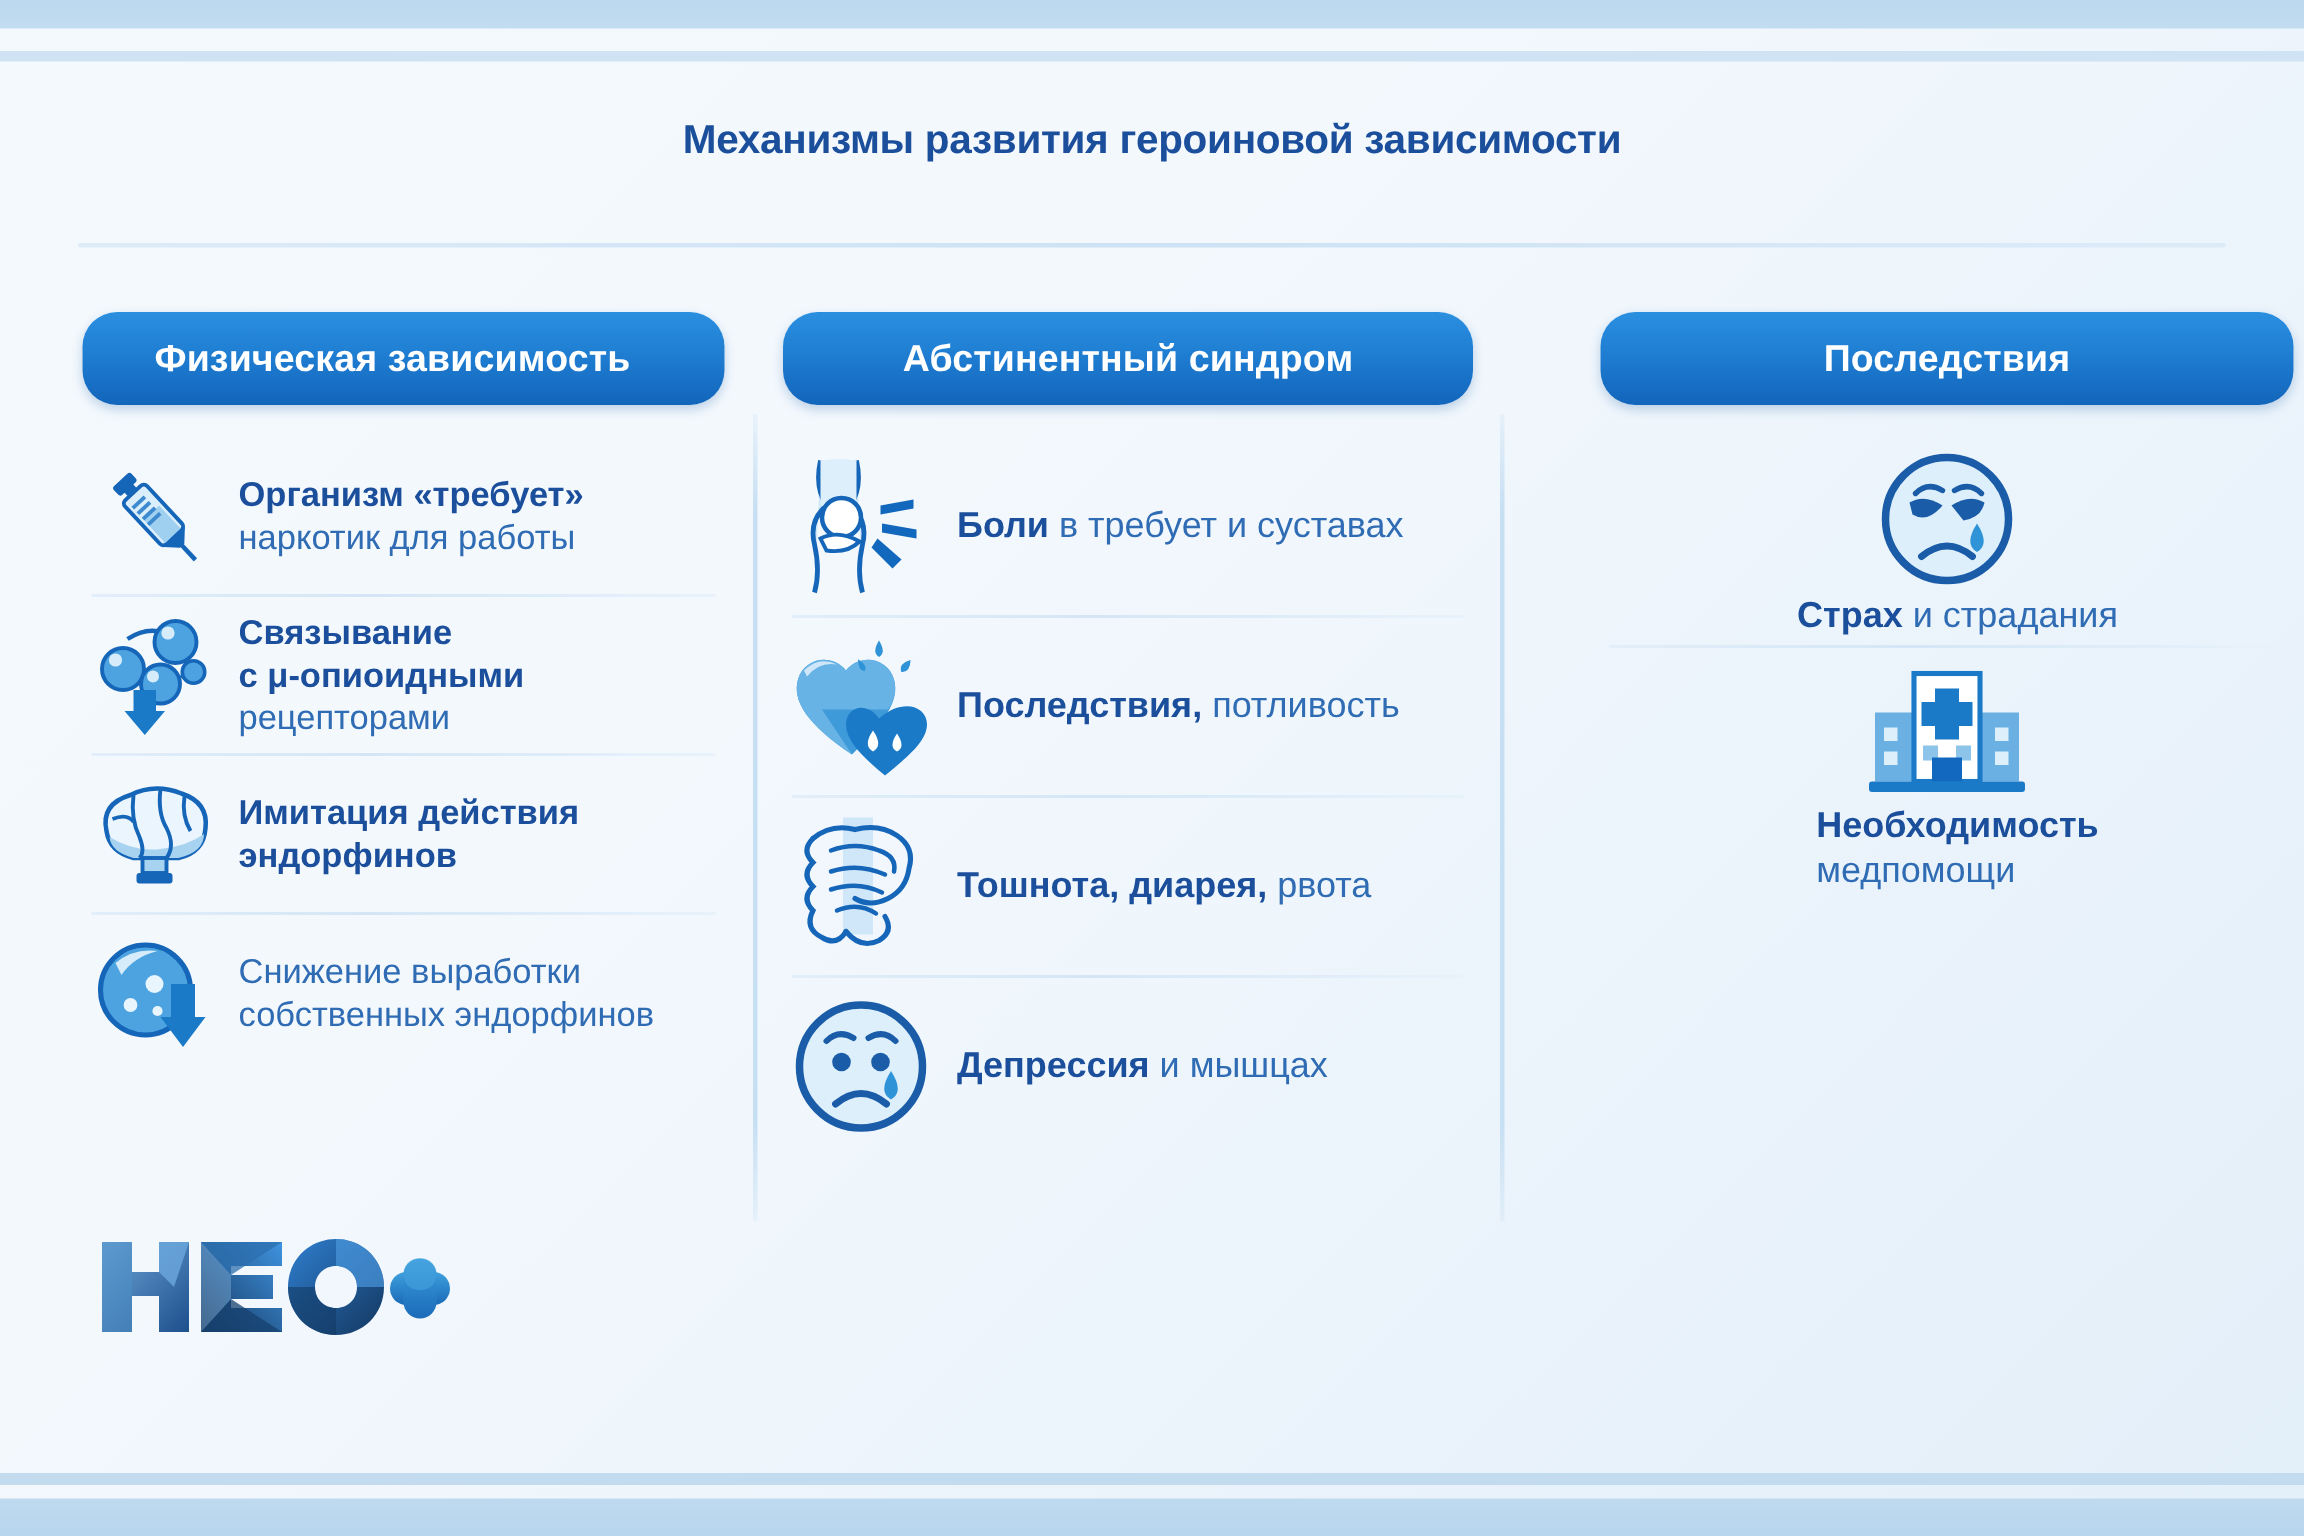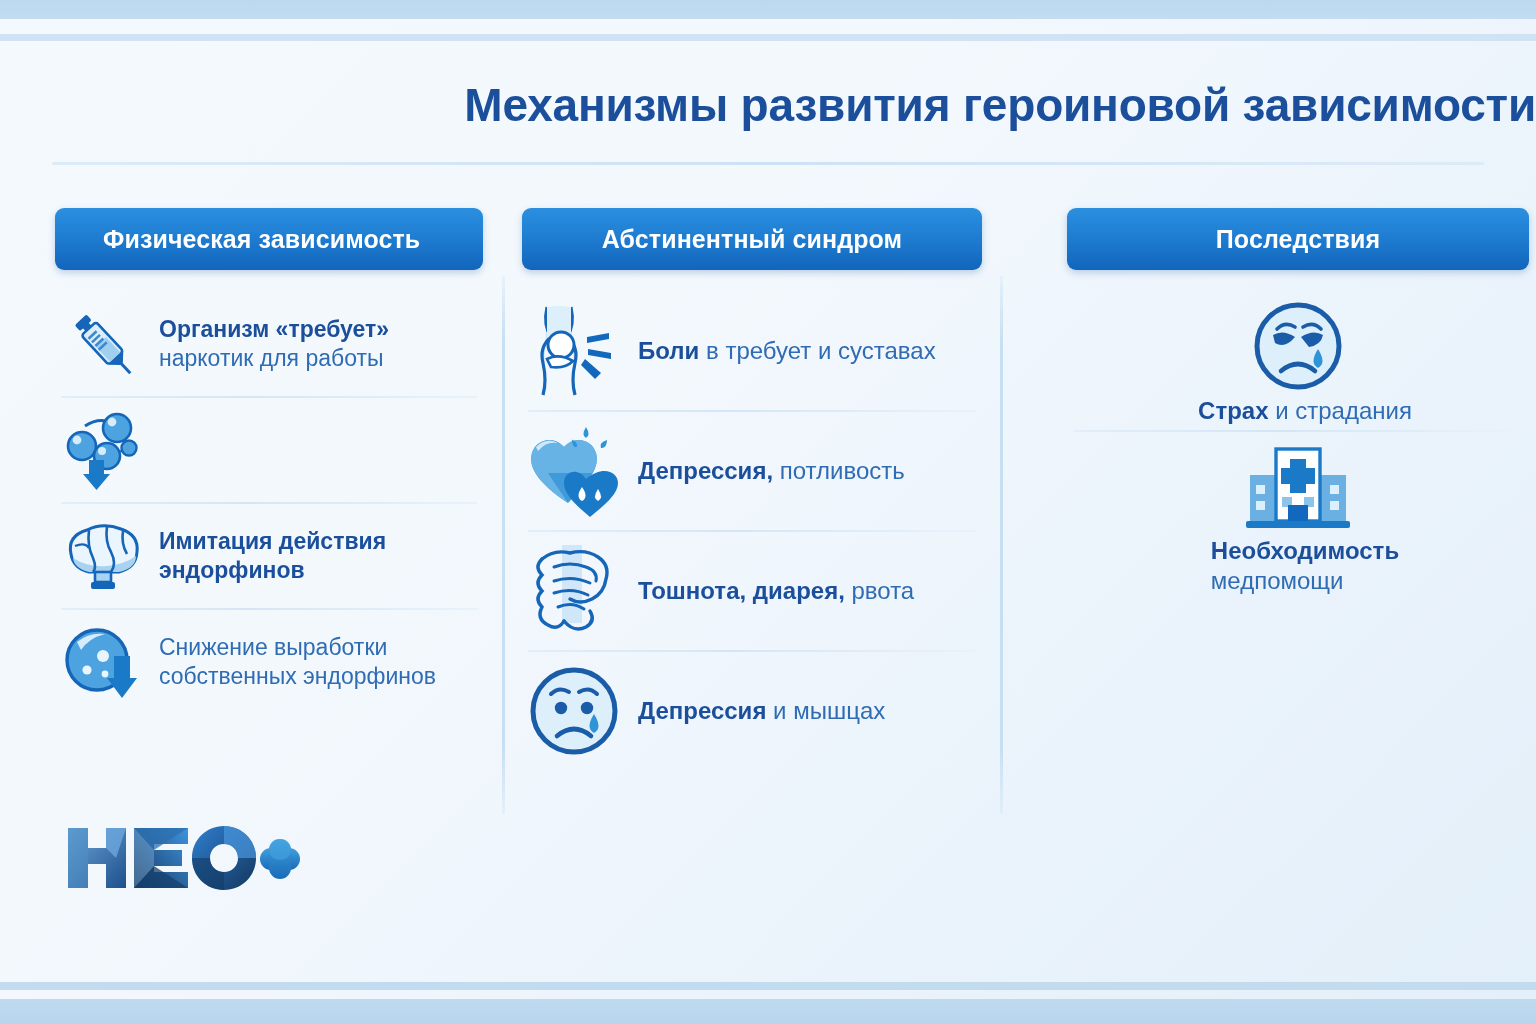--- a/index.html
+++ b/index.html
@@ -46,22 +46,22 @@
     left: 0; top: 999px;
     width: 1536px; height: 25px;
     background: linear-gradient(180deg, #bfdaef 0%, #b7d5ed 100%);
   }
 
   
   .title {
     position: absolute;
     left: 0; top: 78px;
     width: 1536px;
-    text-align: right;
-    font-size: 46px;
+    text-align: center;
+    font-size: 27px;
     font-weight: bold;
     color: #1b4f9c;
     letter-spacing: -0.2px;
     white-space: nowrap;
   }
   .title-rule {
     position: absolute;
     left: 52px; top: 162px;
     width: 1432px; height: 3px;
     background: linear-gradient(90deg, #dcebf8 0%, #cde2f4 50%, #dcebf8 100%);
@@ -91,21 +91,21 @@
     height: 538px;
     background: linear-gradient(180deg, rgba(199,223,243,0.25) 0%, #c7dff3 12%, #c7dff3 88%, rgba(199,223,243,0.25) 100%);
   }
   .sep-0 { left: 502px; }
   .sep-1 { left: 1000px; }
 
   
   .col-header {
     position: relative;
     height: 62px;
-    border-radius: 9px;
+    border-radius: 23px;
     background: linear-gradient(180deg, #2b8fe0 0%, #1f7ed2 45%, #1265bb 100%);
     box-shadow: 0 3px 7px rgba(30,95,165,0.26);
     display: flex;
     align-items: center;
     justify-content: center;
     color: #ffffff;
     font-size: 25px;
     font-weight: bold;
     letter-spacing: 0.1px;
     white-space: nowrap;
@@ -223,20 +223,25 @@
               <circle cx="18" cy="34" r="4.4" fill="#d7ecfa"></circle>
               <circle cx="48" cy="50" r="13" fill="#4ca3e0" stroke="#1565b8" stroke-width="2.6"></circle>
               <circle cx="43" cy="45" r="4" fill="#d7ecfa"></circle>
               <circle cx="70" cy="42" r="7.5" fill="#4ca3e0" stroke="#1565b8" stroke-width="2.4"></circle>
               <g fill="#1b7ac8">
                 <rect x="30" y="54" width="15" height="16"></rect>
                 <path d="M24 68 L51 68 L37.5 84 Z"></path>
               </g>
             </svg>
           </div>
+          <div class="item-text">
+            <div><b>Связывание</b></div>
+            <div><b>с μ-опиоидными</b></div>
+            <div><span class="lt">рецепторами</span></div>
+          </div>
         </div>
 
         <div class="item-divider"></div>
 
         <div class="item">
           <div class="icon-box">
             <svg width="88" height="76" viewBox="0 0 88 76">
               <path d="M12 36 Q8 18 28 12 Q44 4 62 11 Q80 17 78 34 Q77 50 60 54 L30 54 Q14 50 12 36 Z" fill="#eaf5fd" stroke="#1565b8" stroke-width="3"></path>
               <path d="M14 40 Q30 50 48 48 Q66 46 77 38 Q77 50 60 54 L30 54 Q15 50 14 40 Z" fill="#a8d3f0"></path>
               <path d="M30 12 Q28 28 34 40 Q38 50 34 54" stroke="#1565b8" stroke-width="2.6" fill="none"></path>
@@ -320,21 +325,21 @@
               <path d="M74 64 q6 9 0 12 q-6 -3 0 -12 Z" fill="#ffffff"></path>
               <g fill="#2f93d8">
                 <path d="M62 2 q5 8 0 11 q-5 -3 0 -11 Z"></path>
                 <path d="M80 14 q5 7 0 10 q-5 -3 0 -10 Z" transform="rotate(38 80 19)"></path>
                 <path d="M50 14 q4 7 0 9 q-4 -2 0 -9 Z" transform="rotate(-30 50 18)"></path>
               </g>
             </svg>
           </div>
           <div class="item-text">
             <div>
-              <b>Депрессия,</b><span class="lt"> потливость</span>
+              <b>Последствия,</b><span class="lt"> потливость</span>
             </div>
           </div>
         </div>
 
         <div class="item-divider"></div>
 
         <div class="item">
           <div class="icon-box">
             <svg width="100" height="100" viewBox="0 0 100 100">
               <rect x="38" y="4" width="20" height="78" fill="#cfe7f8"></rect>

